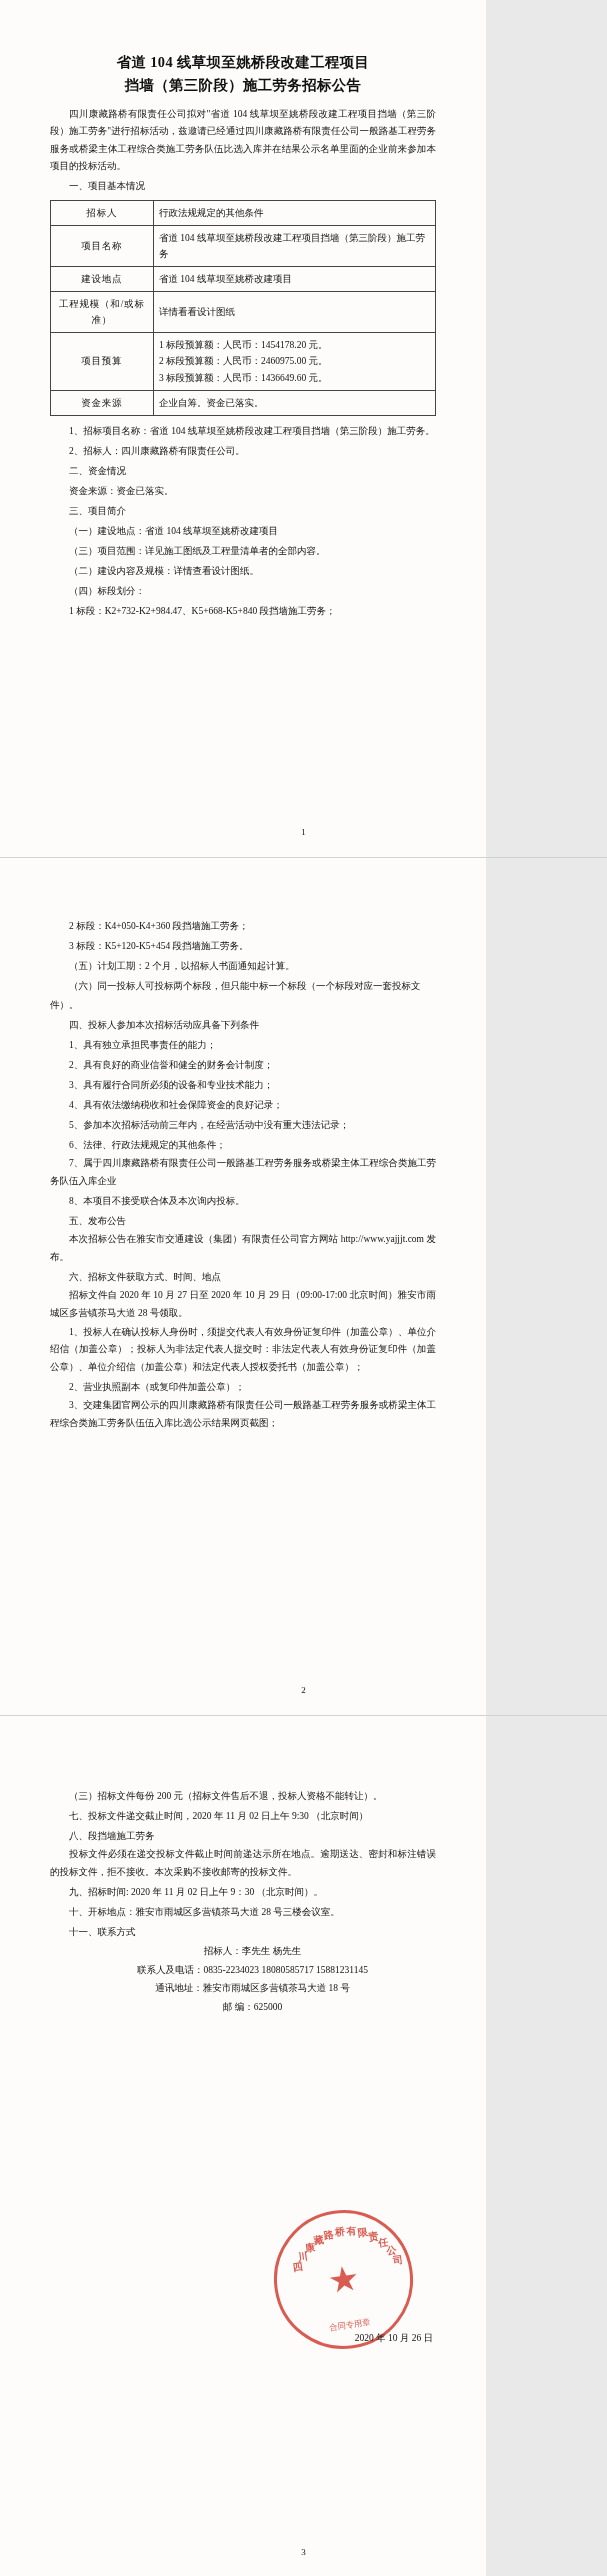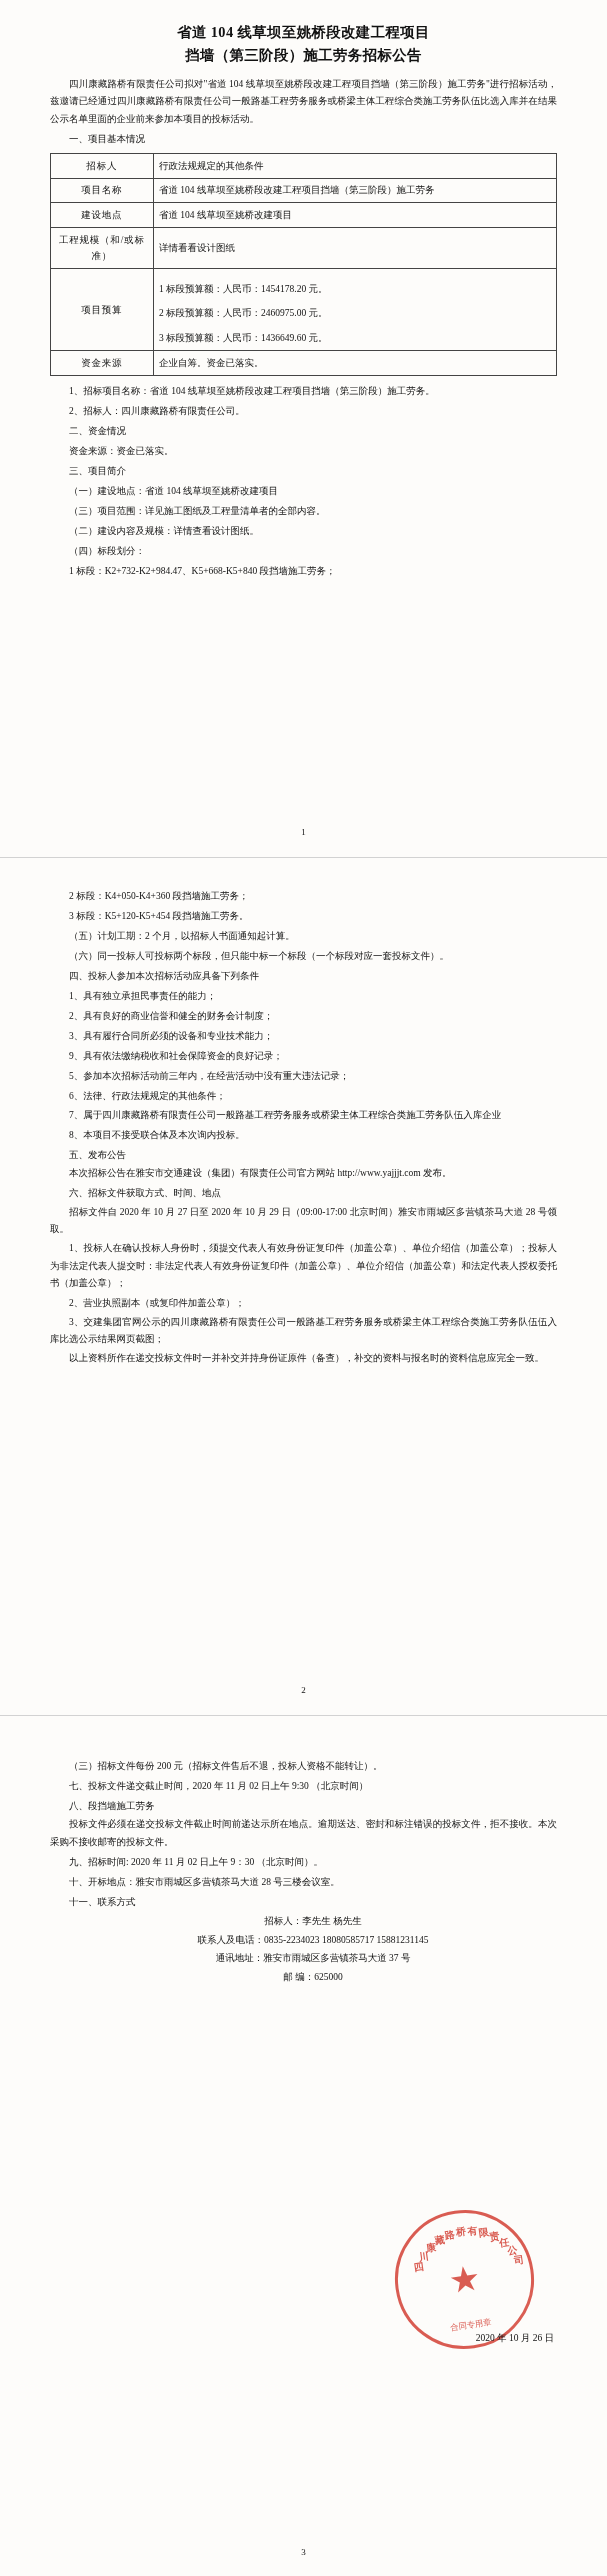--- a/index.html
+++ b/index.html
@@ -7,24 +7,24 @@
     padding: 0;
     background: #e9e9e9;
   }
   body {
     width: 607px;
     font-family: "Liberation Serif", "DejaVu Serif", serif;
     color: #111;
   }
   .page {
     position: relative;
-    width: 607px;
+    width: 486px;
     background: #fdfcfa;
     box-sizing: border-box;
-    padding: 16px 50px 23px 50px;
+    padding: 46px 50px 23px 50px;
     margin: 0;
     overflow: hidden;
   }
   .page-1 { height: 857px; }
   .page-2 { height: 857px; }
   .page-3 { height: 861px; }
   .page-gap {
     height: 0.8px;
     background: #d2d2d2;
     width: 607px;
@@ -65,21 +65,21 @@
   }
   table.info td.label {
     width: 91px;
     text-align: center;
     font-weight: normal;
     letter-spacing: 0.8px;
   }
   table.info td.value {
     text-align: left;
   }
-  .budget-lines div { line-height: 1.75; margin-top: 8px; }
+  .budget-lines div { line-height: 1.75; }
   .pagenum {
     position: absolute;
     bottom: 20px;
     left: 0;
     width: 607px;
     text-align: center;
     font-size: 9px;
   }
   .stamp {
     position: absolute;
@@ -205,35 +205,34 @@
 
   <p class="sec-head">2 标段：K4+050-K4+360 段挡墙施工劳务；</p>
   <p class="sec-head">3 标段：K5+120-K5+454 段挡墙施工劳务。</p>
   <p class="sec-head">（五）计划工期：2 个月，以招标人书面通知起计算。</p>
   <p class="sec-head">（六）同一投标人可投标两个标段，但只能中标一个标段（一个标段对应一套投标文件）。</p>
 
   <p class="sec-head">四、投标人参加本次招标活动应具备下列条件</p>
   <p class="sec-head">1、具有独立承担民事责任的能力；</p>
   <p class="sec-head">2、具有良好的商业信誉和健全的财务会计制度；</p>
   <p class="sec-head">3、具有履行合同所必须的设备和专业技术能力；</p>
-  <p class="sec-head">9、具有依法缴纳税收和社会保障资金的良好记录；</p>
+  <p class="sec-head">4、具有依法缴纳税收和社会保障资金的良好记录；</p>
   <p class="sec-head">5、参加本次招标活动前三年内，在经营活动中没有重大违法记录；</p>
   <p class="sec-head">6、法律、行政法规规定的其他条件；</p>
   <p class="body-text">7、属于四川康藏路桥有限责任公司一般路基工程劳务服务或桥梁主体工程综合类施工劳务队伍入库企业</p>
   <p class="sec-head">8、本项目不接受联合体及本次询内投标。</p>
 
   <p class="sec-head">五、发布公告</p>
   <p class="body-text">本次招标公告在雅安市交通建设（集团）有限责任公司官方网站 http://www.yajjjt.com 发布。</p>
 
   <p class="sec-head">六、招标文件获取方式、时间、地点</p>
   <p class="body-text">招标文件自 2020 年 10 月 27 日至 2020 年 10 月 29 日（09:00-17:00 北京时间）雅安市雨城区多营镇茶马大道 28 号领取。</p>
   <p class="body-text">1、投标人在确认投标人身份时，须提交代表人有效身份证复印件（加盖公章）、单位介绍信（加盖公章）；投标人为非法定代表人提交时：非法定代表人有效身份证复印件（加盖公章）、单位介绍信（加盖公章）和法定代表人授权委托书（加盖公章）；</p>
   <p class="sec-head">2、营业执照副本（或复印件加盖公章）；</p>
   <p class="body-text">3、交建集团官网公示的四川康藏路桥有限责任公司一般路基工程劳务服务或桥梁主体工程综合类施工劳务队伍伍入库比选公示结果网页截图；</p>
-  <p class="body-text">以上资料所作在递交投标文件时一并补交并持身份证原件（备查），补交的资料与报名时的资料信息应完全一致。</p>
 
   <div class="pagenum">2</div>
 </div>
 
 <div class="page-gap"></div>
 
 <div class="page page-3">
   <div class="spacer-md"></div>
   <div class="spacer-md"></div>
 
@@ -241,21 +240,21 @@
   <p class="sec-head">七、投标文件递交截止时间，2020 年 11 月 02 日上午 9:30 （北京时间）</p>
   <p class="sec-head">八、段挡墙施工劳务</p>
   <p class="body-text">投标文件必须在递交投标文件截止时间前递达示所在地点。逾期送达、密封和标注错误的投标文件，拒不接收。本次采购不接收邮寄的投标文件。</p>
   <p class="sec-head">九、招标时间: 2020 年 11 月 02 日上午 9：30 （北京时间）。</p>
   <p class="sec-head">十、开标地点：雅安市雨城区多营镇茶马大道 28 号三楼会议室。</p>
   <p class="sec-head">十一、联系方式</p>
 
   <div class="contact-block">
     <p class="sec-head">招标人：李先生    杨先生</p>
     <p class="sec-head">联系人及电话：0835-2234023    18080585717    15881231145</p>
-    <p class="sec-head">通讯地址：雅安市雨城区多营镇茶马大道 37 号</p>
+    <p class="sec-head">通讯地址：雅安市雨城区多营镇茶马大道 18 号</p>
     <p class="sec-head">邮    编：625000</p>
   </div>
 
   <div class="stamp">
     <div class="arc-text">
       <span style="transform: rotate(-62deg) translate(0,-55px) rotate(62deg);">四</span>
       <span style="transform: rotate(-50deg) translate(0,-55px) rotate(50deg);">川</span>
       <span style="transform: rotate(-38deg) translate(0,-55px) rotate(38deg);">康</span>
       <span style="transform: rotate(-26deg) translate(0,-55px) rotate(26deg);">藏</span>
       <span style="transform: rotate(-14deg) translate(0,-55px) rotate(14deg);">路</span>

